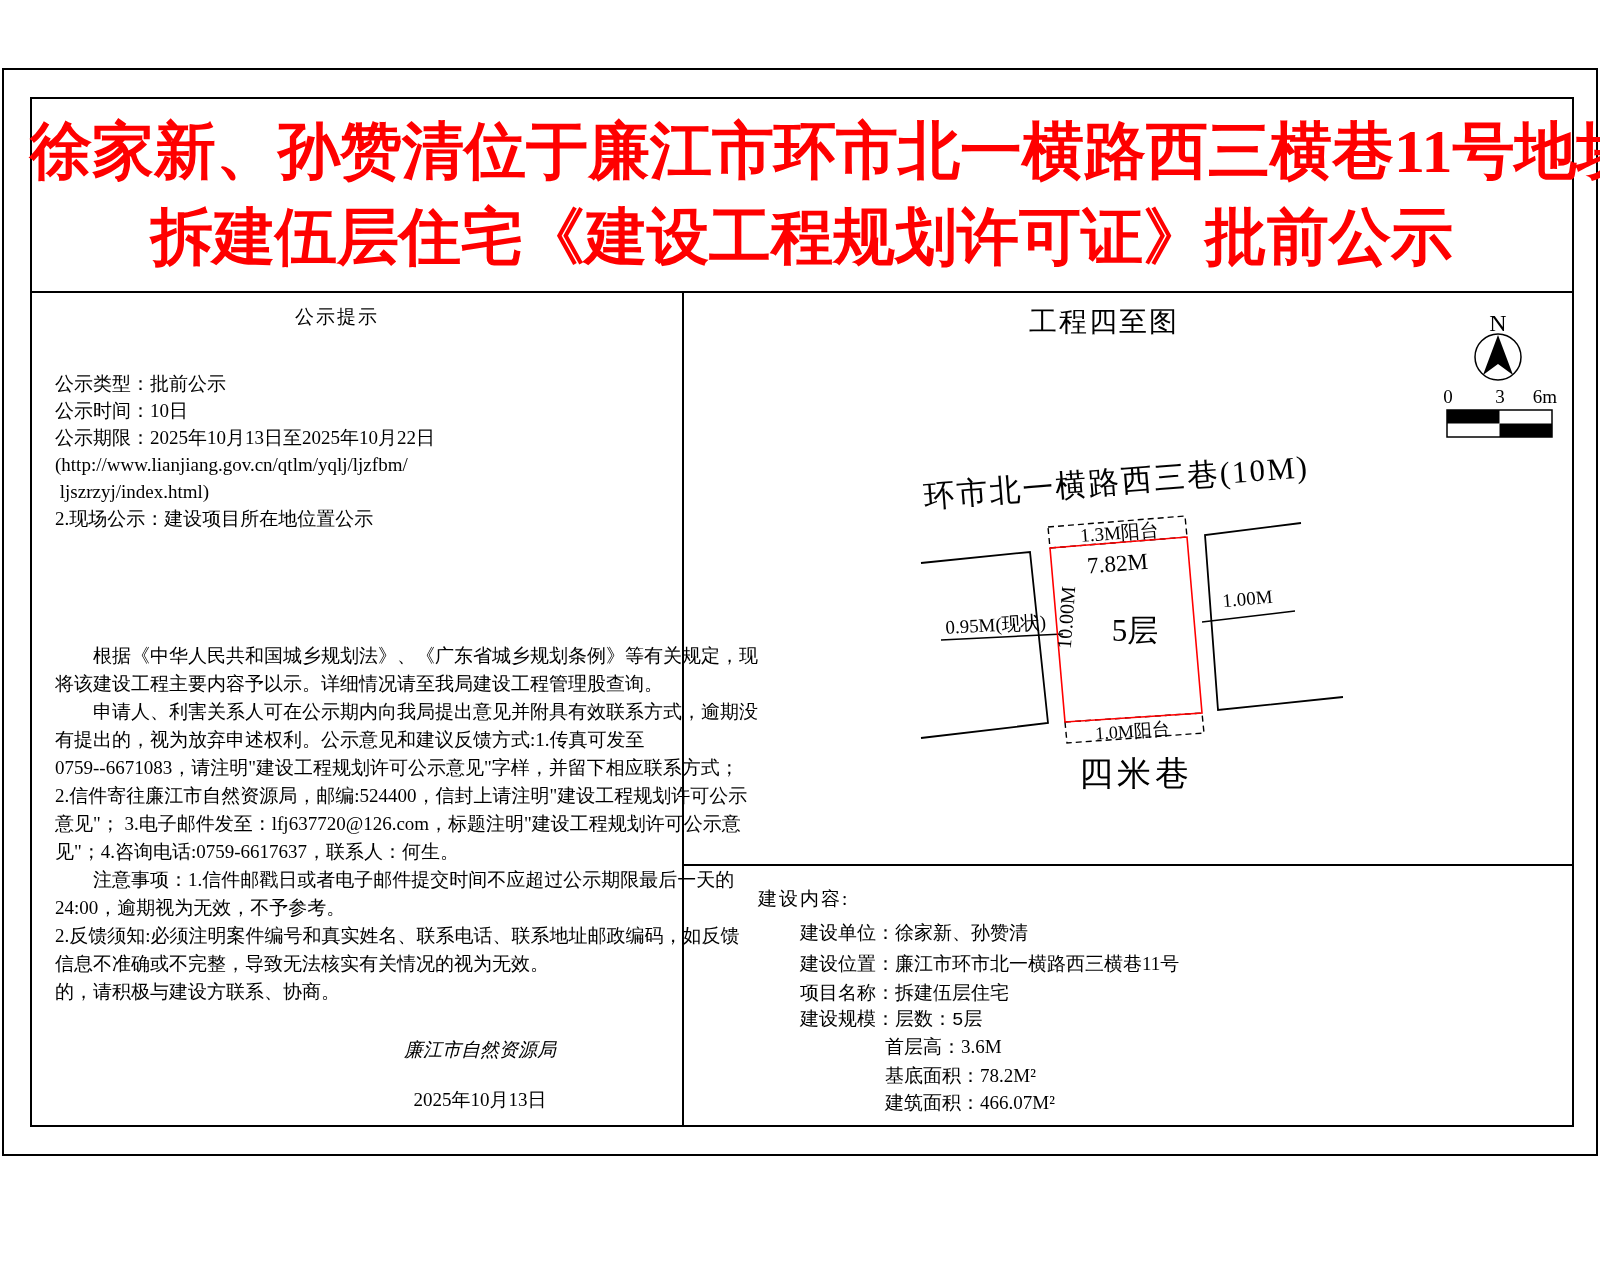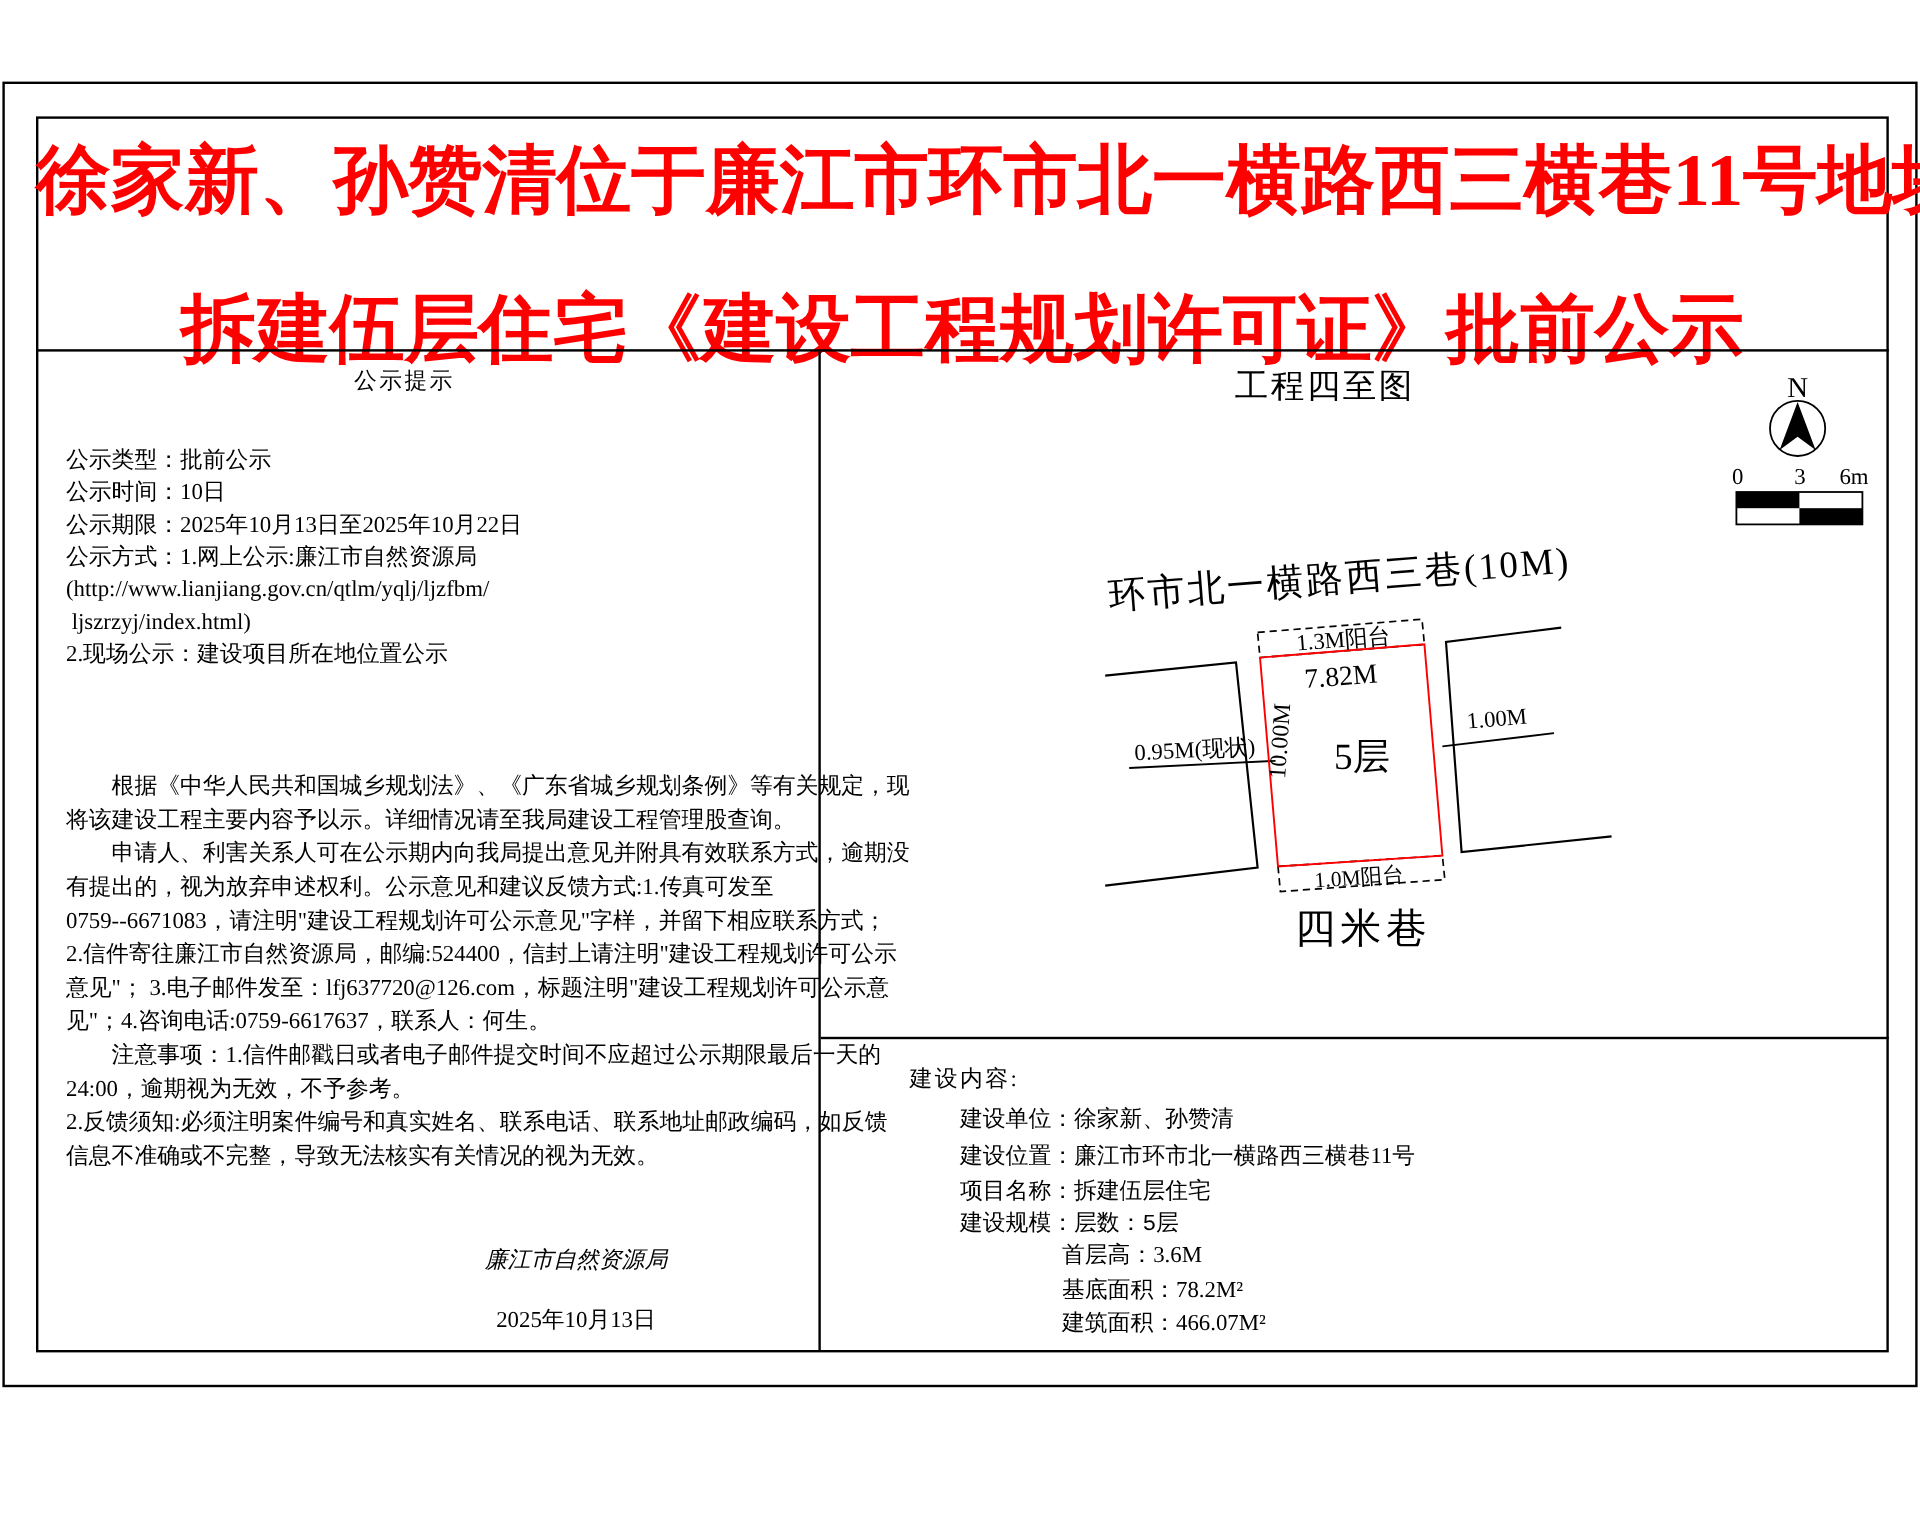--- a/index.html
+++ b/index.html
@@ -24,51 +24,51 @@
 </head>
 <body>
 
 <div class="page">
 
   <div class="abs outer-border"></div>
 
   <div class="abs content-box"></div>
 
   <div class="abs title-line" style="top:114px;">徐家新、孙赞清位于廉江市环市北一横路西三横巷11号地块</div>
-  <div class="abs title-line" style="top:200px;margin-top:38px;">拆建伍层住宅《建设工程规划许可证》批前公示</div>
+  <div class="abs title-line" style="top:200px;">拆建伍层住宅《建设工程规划许可证》批前公示</div>
 
   <div class="abs line" style="left:30px;top:291px;width:1544px;height:2px;"></div>
   <div class="abs line" style="left:682px;top:293px;width:2px;height:832px;"></div>
   <div class="abs line" style="left:684px;top:864px;width:890px;height:2px;"></div>
 
   <div class="abs panel-heading" style="left:30px;top:304px;width:614px;text-align:center;">公示提示</div>
 
   <div class="abs info-block">
     <div class="txt">公示类型：批前公示</div>
     <div class="txt">公示时间：10日</div>
     <div class="txt">公示期限：2025年10月13日至2025年10月22日</div>
-    <div class="txt">公示方式：1.网上公示:廉江市自然资源局</div>
     <div class="txt">(http://www.lianjiang.gov.cn/qtlm/yqlj/ljzfbm/</div>
     <div class="txt"> ljszrzyj/index.html)</div>
     <div class="txt">2.现场公示：建设项目所在地位置公示</div>
   </div>
 
   <div class="abs body-block">
     <div class="txt">　　根据《中华人民共和国城乡规划法》、《广东省城乡规划条例》等有关规定，现</div>
     <div class="txt">将该建设工程主要内容予以示。详细情况请至我局建设工程管理股查询。</div>
     <div class="txt">　　申请人、利害关系人可在公示期内向我局提出意见并附具有效联系方式，逾期没</div>
     <div class="txt">有提出的，视为放弃申述权利。公示意见和建议反馈方式:1.传真可发至</div>
     <div class="txt">0759--6671083，请注明"建设工程规划许可公示意见"字样，并留下相应联系方式；</div>
     <div class="txt">2.信件寄往廉江市自然资源局，邮编:524400，信封上请注明"建设工程规划许可公示</div>
     <div class="txt">意见"； 3.电子邮件发至：lfj637720@126.com，标题注明"建设工程规划许可公示意</div>
     <div class="txt">见"；4.咨询电话:0759-6617637，联系人：何生。</div>
     <div class="txt">　　注意事项：1.信件邮戳日或者电子邮件提交时间不应超过公示期限最后一天的</div>
     <div class="txt">24:00，逾期视为无效，不予参考。</div>
     <div class="txt">2.反馈须知:必须注明案件编号和真实姓名、联系电话、联系地址邮政编码，如反馈</div>
     <div class="txt">信息不准确或不完整，导致无法核实有关情况的视为无效。</div>
+    <div class="txt">的，请积极与建设方联系、协商。</div>
   </div>
 
   <div class="abs sig" style="top:1037px;font-style:italic;">廉江市自然资源局</div>
   <div class="abs sig" style="top:1067px;margin-top:20px;">2025年10月13日</div>
 
   <svg class="abs" style="left:683px;top:293px;" width="889" height="572" viewBox="0 0 889 572">
 
     <text x="421" y="38" text-anchor="middle" font-size="28" letter-spacing="2">工程四至图</text>
 
     <g>

